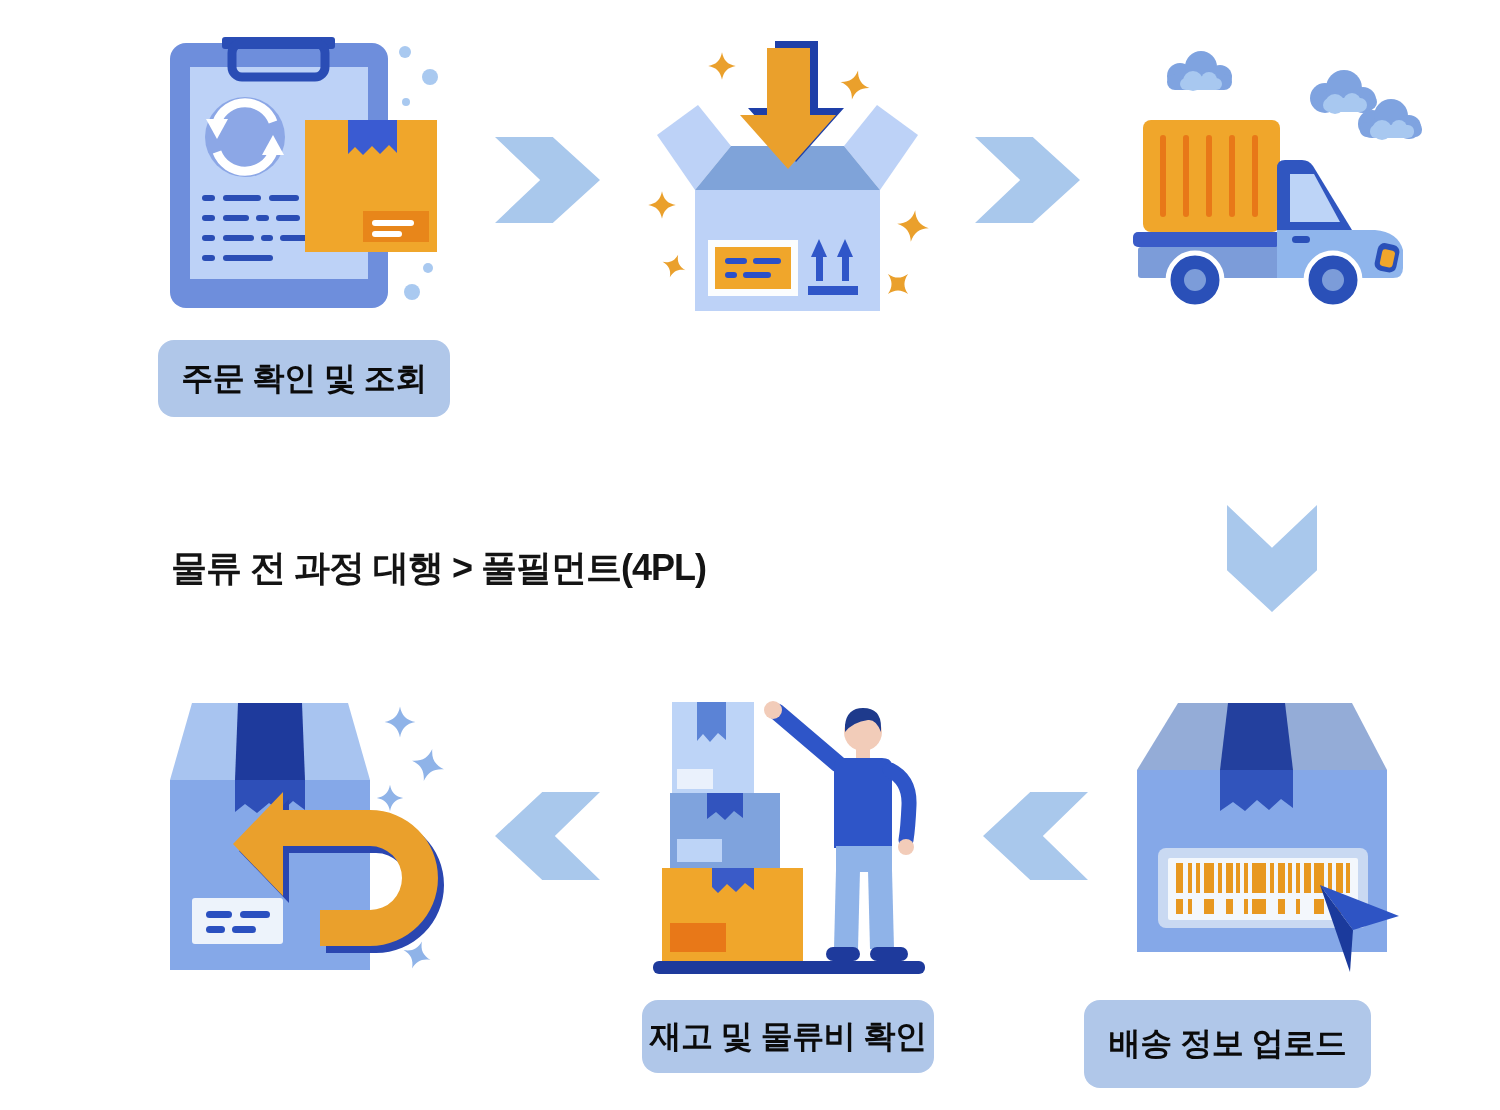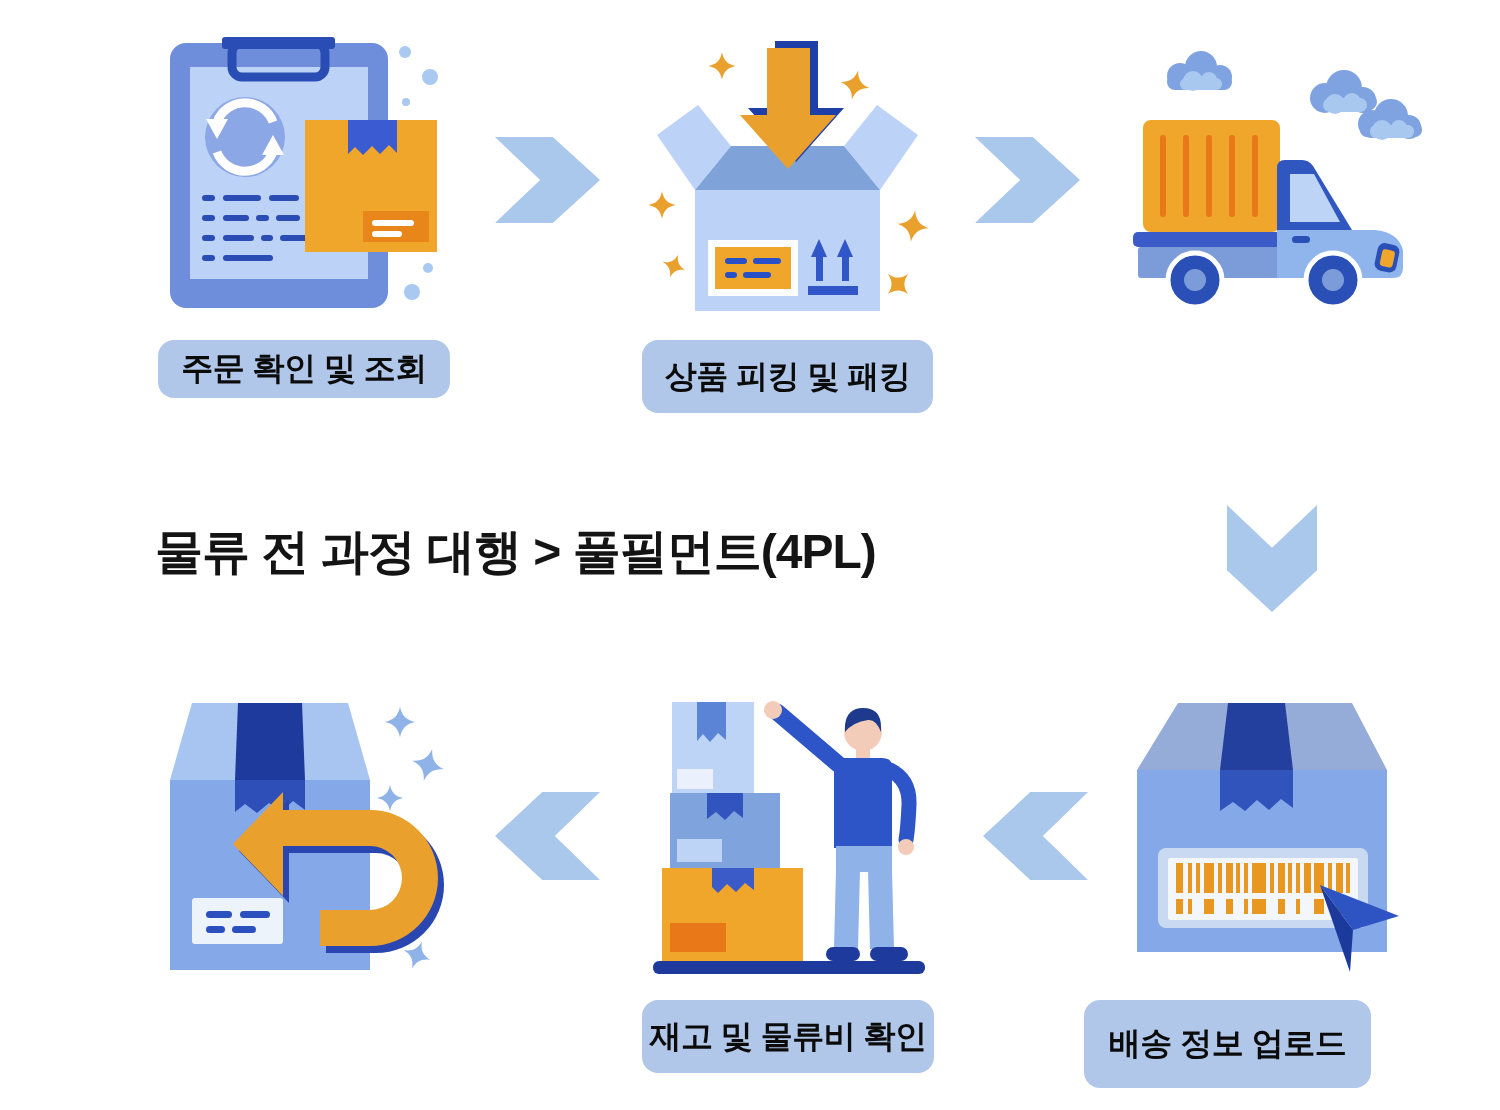--- a/index.html
+++ b/index.html
@@ -13,22 +13,22 @@
     position:absolute;display:flex;align-items:center;justify-content:center;
     background:var(--c-label-bg,#B0C7E9);
     border-radius:16px;color:#0b0b0b;font-size:32px;font-weight:700;letter-spacing:-0.5px;
     white-space:nowrap;
   }
   .chev{position:absolute;background:var(--c-arrow,#A9C8EC);}
   .chev-right{clip-path:polygon(0% 0%,55% 0%,100% 50%,55% 100%,0% 100%,43% 50%);}
   .chev-left{clip-path:polygon(45% 0%,100% 0%,57% 50%,100% 100%,45% 100%,0% 50%);}
   .chev-down{clip-path:polygon(0% 0%,50% 40%,100% 0%,100% 61%,50% 100%,0% 61%);}
   .diagram-title{
-    position:absolute;left:155px;top:520px;margin:0;
-    font-size:48px;line-height:64px;font-weight:800;letter-spacing:-1px;
+    position:absolute;left:155px;top:520px;margin:16px;
+    font-size:36px;line-height:64px;font-weight:800;letter-spacing:-1px;
     color:var(--c-title-text,#141414);white-space:nowrap;
   }
 </style>
 </head>
 <body>
 
 <div class="canvas">
 
   <svg width="0" height="0" style="position:absolute" aria-hidden="true">
     <defs>
@@ -299,25 +299,22 @@
       </g>
     </svg>
   </div>
 
   <div class="chev chev-right" style="left:495px;top:137px;width:105px;height:86px"></div>
   <div class="chev chev-right" style="left:975px;top:137px;width:105px;height:86px"></div>
   <div class="chev chev-down" style="left:1227px;top:505px;width:90px;height:107px"></div>
   <div class="chev chev-left" style="left:983px;top:792px;width:105px;height:88px"></div>
   <div class="chev chev-left" style="left:495px;top:792px;width:105px;height:88px"></div>
 
-  <div class="step-label" style="left:158px;top:340px;width:292px;height:58px">
+  <div class="step-label" style="left:158px;top:340px;width:292px;height:77px">
     <span>주문 확인 및 조회</span>
-  </div>
-  <div class="step-label" style="left:642px;top:340px;width:291px;height:73px">
-    <span>상품 피킹 및 패킹</span>
   </div>
   <div class="step-label" style="left:1084px;top:1000px;width:287px;height:88px">
     <span>배송 정보 업로드</span>
   </div>
   <div class="step-label" style="left:642px;top:1000px;width:292px;height:73px">
     <span>재고 및 물류비 확인</span>
   </div>
 
   <h1 class="diagram-title">물류 전 과정 대행 &gt; 풀필먼트(4PL)</h1>
 

